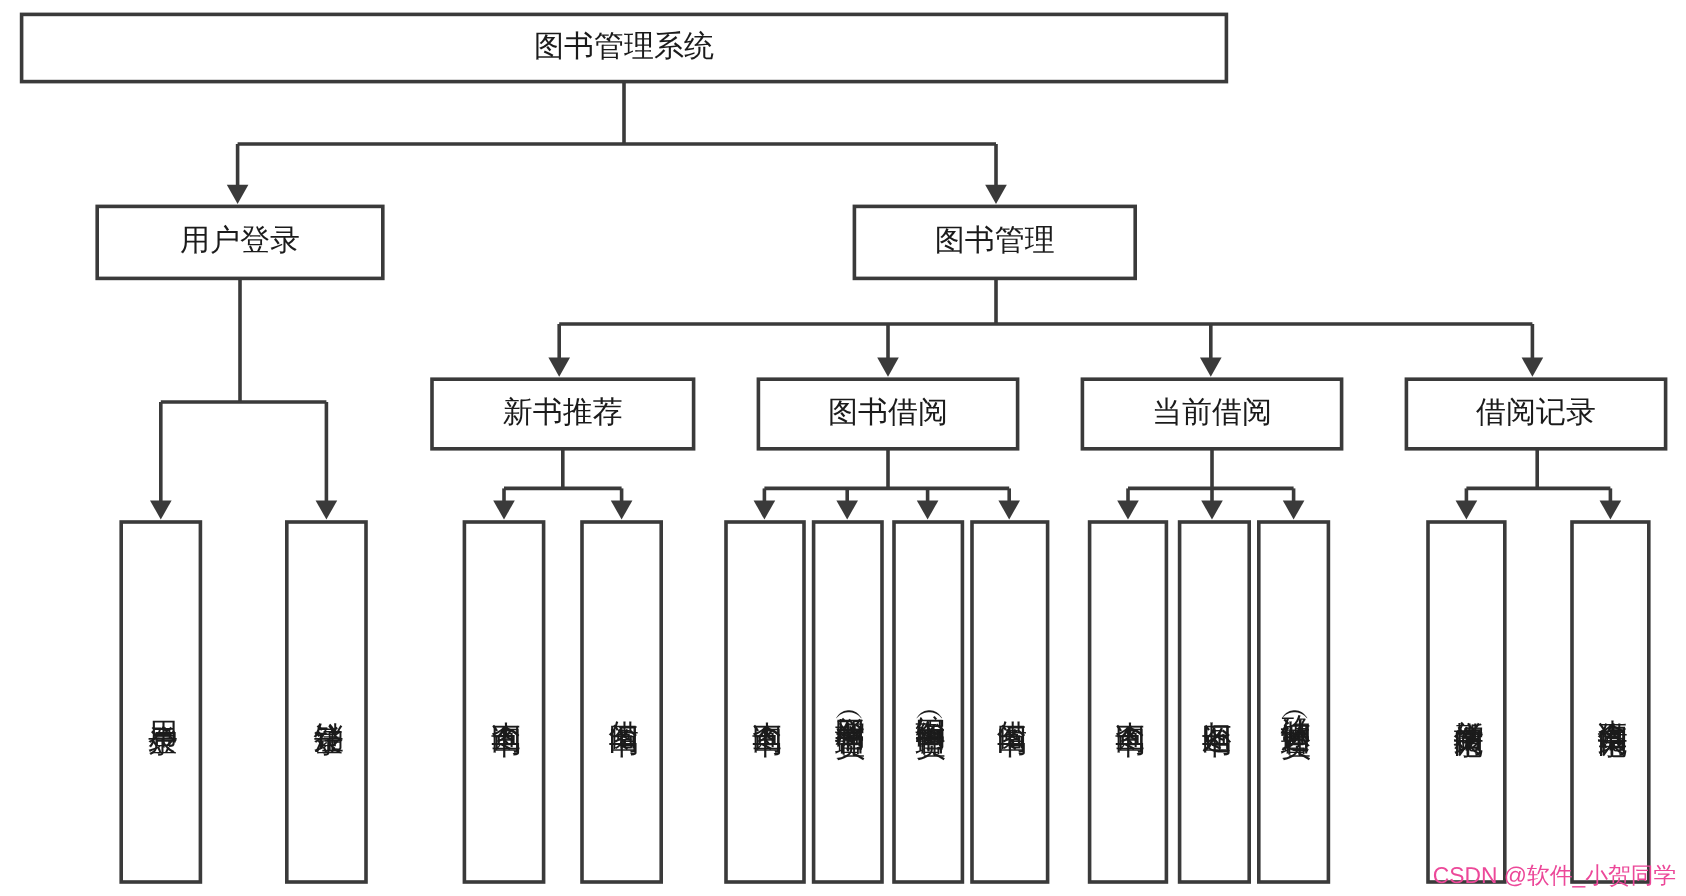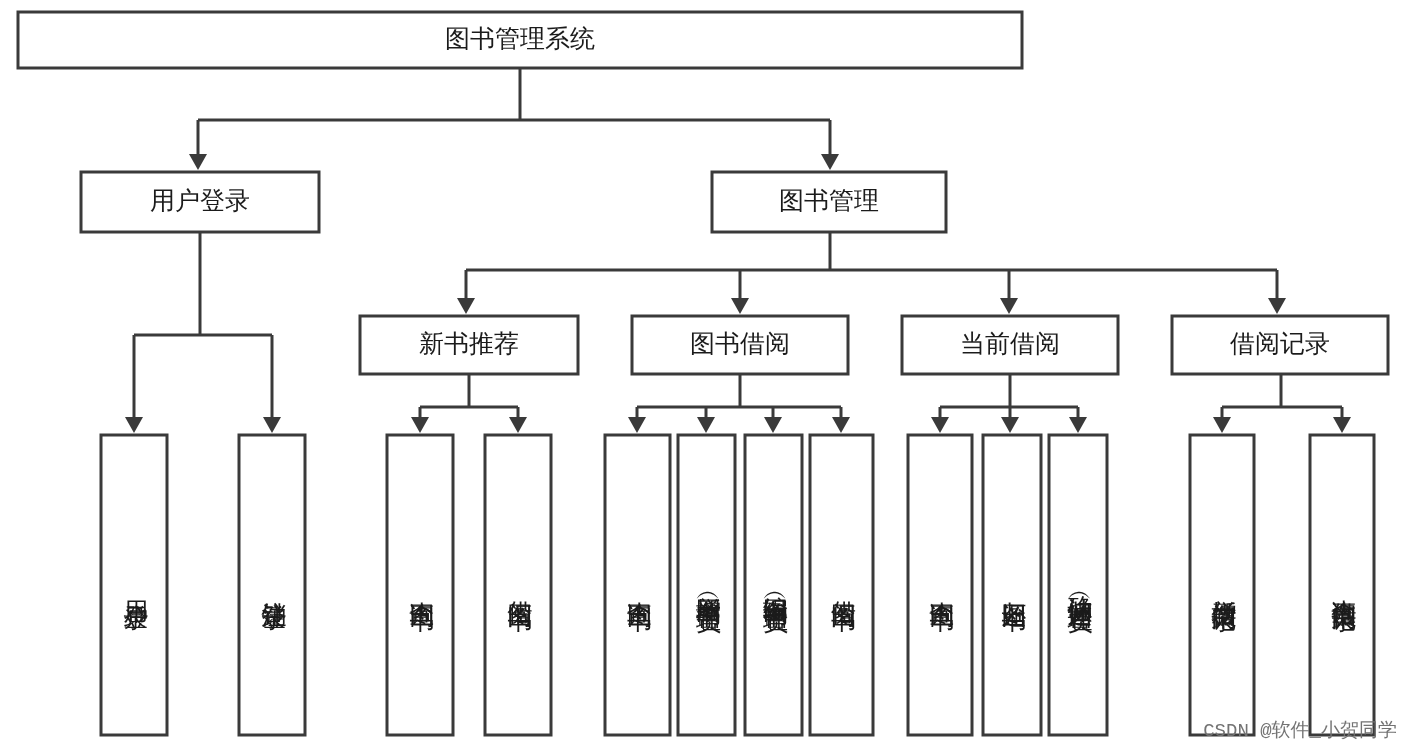--- a/index.html
+++ b/index.html
@@ -12,22 +12,22 @@
   .node-rect{fill:#ffffff;stroke:#3a3a3a;stroke-width:3;}
   .conn{stroke:#3a3a3a;stroke-width:3;fill:none;}
   .node-label{
     fill:#1b1b1b;font-family:"Liberation Sans","DejaVu Sans",sans-serif;
     text-anchor:middle;dominant-baseline:middle;
   }
   .label-h{font-size:25px;}
   .label-v{font-size:25px;writing-mode:vertical-rl;letter-spacing:2px;}
   .watermark{
     position:absolute;right:8px;bottom:4px;
-    font-family:Liberation Mono, monospace;
-    font-size:19px;color:#737373;white-space:nowrap;user-select:none;
+    font-family:Liberation Sans, sans-serif;
+    font-size:19px;color:#ec4899;white-space:nowrap;user-select:none;
   }
 </style>
 </head>
 <body>
 
 <div id="stage">
   <svg id="diagram" viewBox="0 0 1405 747">
     <g id="connectors-layer">
         <path d="M 520 68 L 520 120" class="conn"></path>
         <path d="M 198 120 L 830 120" class="conn"></path>

